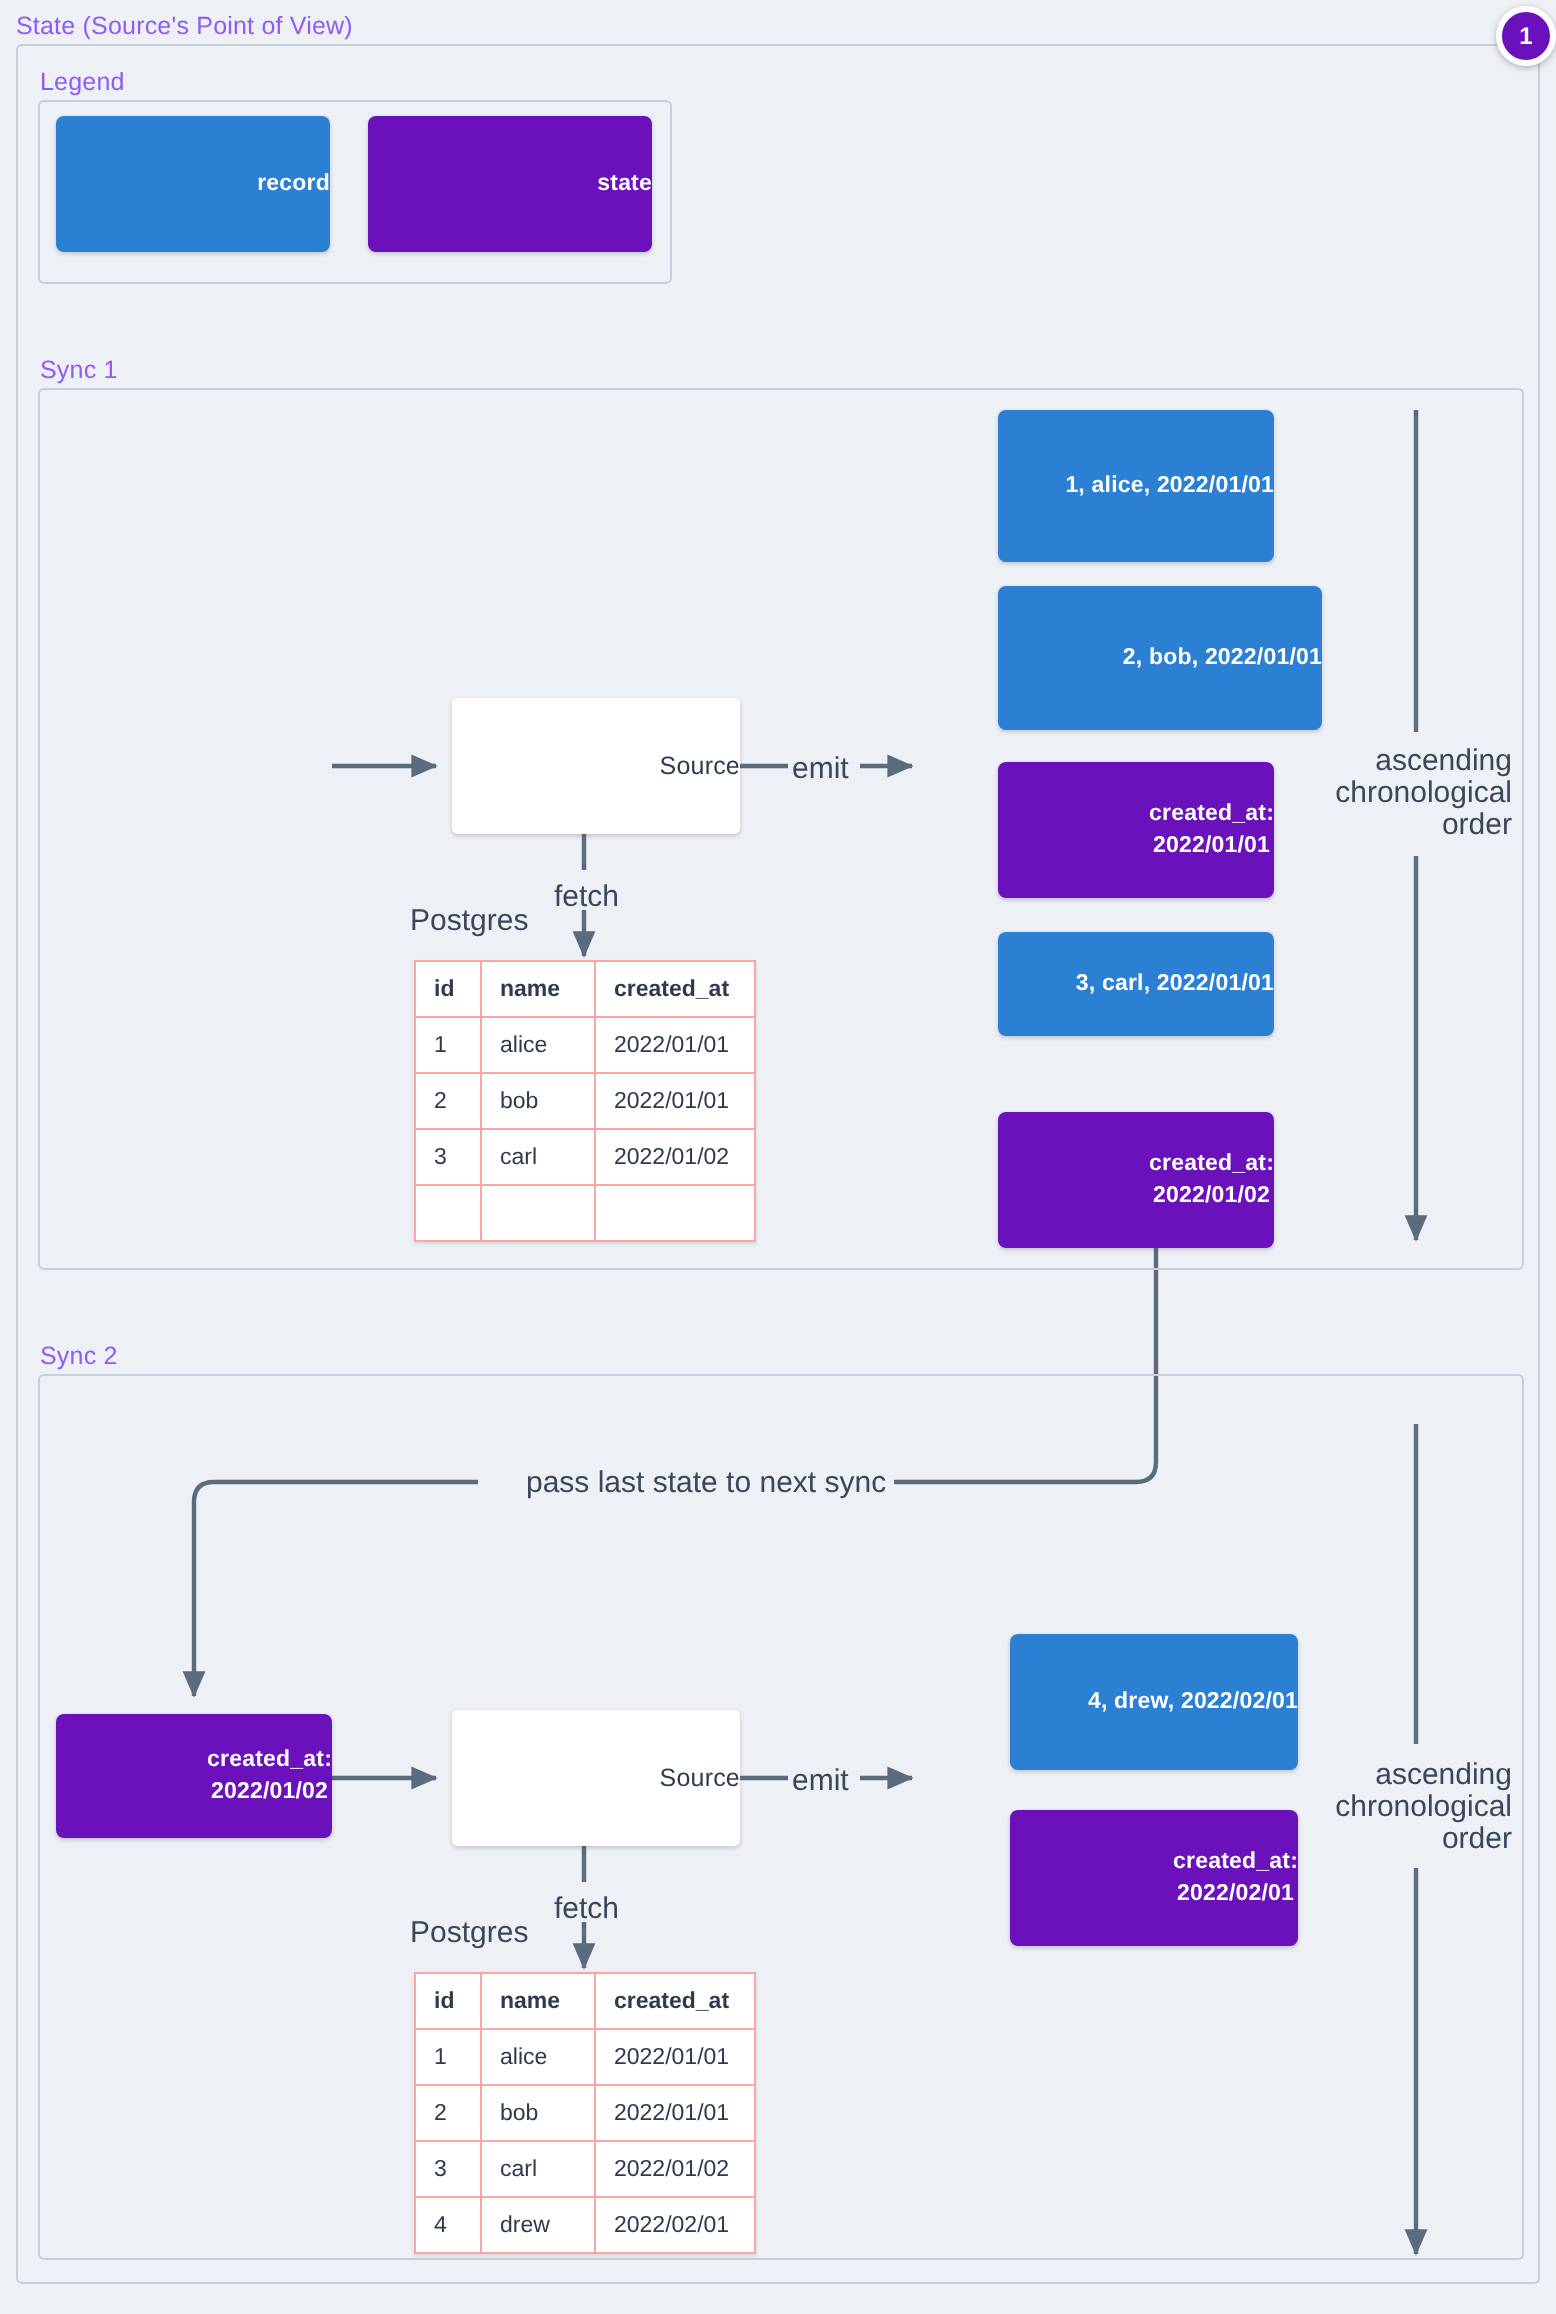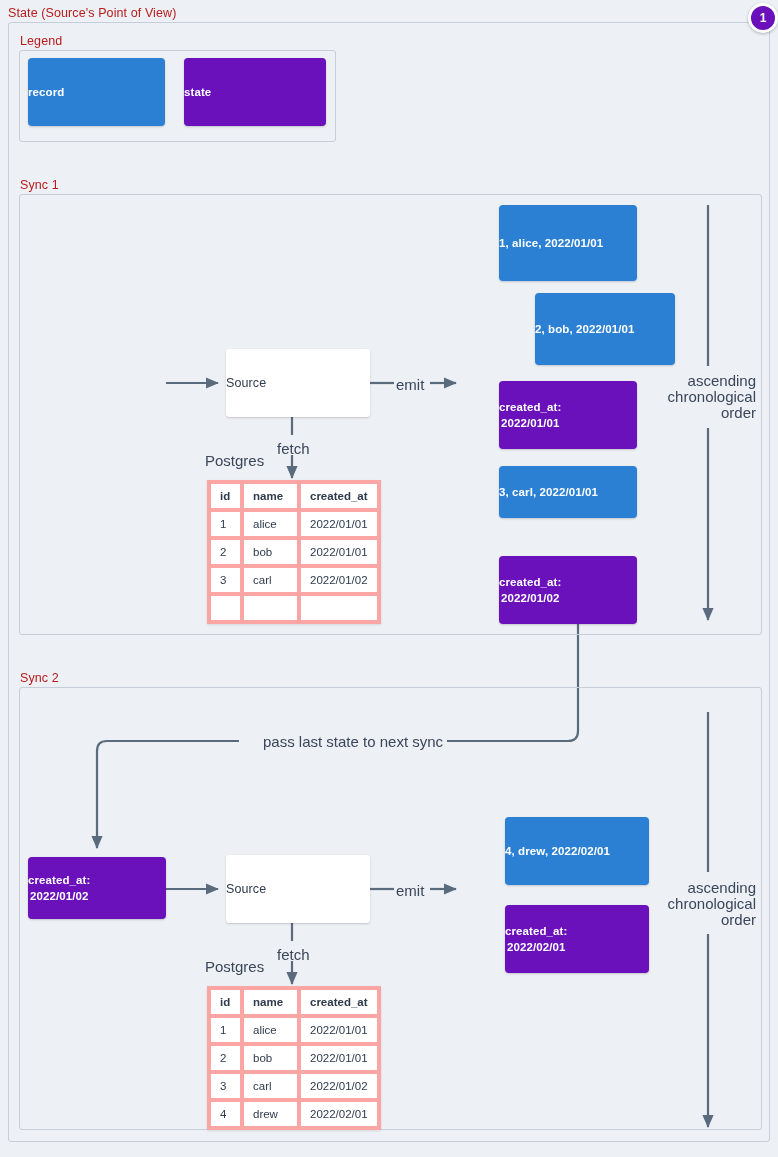--- a/index.html
+++ b/index.html
@@ -16,21 +16,21 @@
     width: 778px;
     height: 1157px;
     background: #EDF0F4;
     overflow: hidden;
   }
 
   
   .group-label {
     position: absolute;
     font-size: 12.5px;
-    color: #b91c1c;
+    color: #8b5cf6;
     letter-spacing: .1px;
     white-space: nowrap;
   }
   .group-box {
     position: absolute;
     border: 1px solid #C6CEDA;
     border-radius: 3px;
     background: transparent;
     box-sizing: border-box;
   }
@@ -38,21 +38,21 @@
   
   .node {
     position: absolute;
     box-sizing: border-box;
     border-radius: 4px;
     color: #FFFFFF;
     font-size: 11.5px;
     font-weight: bold;
     display: flex;
     align-items: center;
-    justify-content: flex-start;
+    justify-content: flex-end;
     text-align: center;
     line-height: 16px;
     box-shadow: 0 1px 2px rgba(40,50,70,0.22);
     letter-spacing: .1px;
   }
   .node.record { background: #2B80D4; }
   .node.state  { background: #6A11BC; }
   .node.plain  {
     background: #FFFFFF;
     color: #2E3A4D;
@@ -65,21 +65,21 @@
   
   .db-table {
     position: absolute;
     border-collapse: collapse;
     background: #FFFFFF;
     font-size: 11.5px;
     color: #2E3A4D;
     box-shadow: 0 1px 2px rgba(40,50,70,0.12);
   }
   .db-table td, .db-table th {
-    border: 4px solid #fca5a5;
+    border: 1px solid #fca5a5;
     height: 28px;
     padding: 0 9px;
     text-align: left;
     font-weight: normal;
     box-sizing: border-box;
     white-space: nowrap;
   }
   .db-table th { font-weight: bold; }
   .db-table .c-id { width: 33px; }
   .db-table .c-name { width: 57px; }
@@ -233,21 +233,21 @@
         <td class="c-id"></td>
         <td class="c-name"></td>
         <td class="c-created"></td>
       </tr>
     </tbody>
   </table>
 
   <div class="node record" style="left:499px; top:205px; width:138px; height:76px;">
     <span class="lines">1, alice, 2022/01/01</span>
   </div>
-  <div class="node record" style="left:499px; top:293px; width:140px; height:72px;margin-left:36px;">
+  <div class="node record" style="left:499px; top:293px; width:162px; height:72px;">
     <span class="lines">2, bob, 2022/01/01</span>
   </div>
   <div class="node state" style="left:499px; top:381px; width:138px; height:68px;">
     <span class="lines">created_at:
 2022/01/01</span>
   </div>
   <div class="node record" style="left:499px; top:466px; width:138px; height:52px;">
     <span class="lines">3, carl, 2022/01/01</span>
   </div>
   <div class="node state" style="left:499px; top:556px; width:138px; height:68px;">

